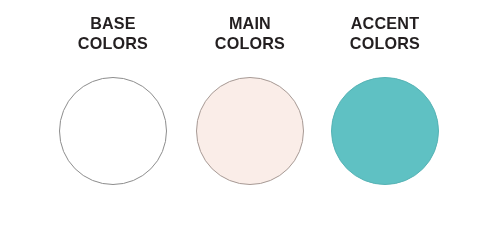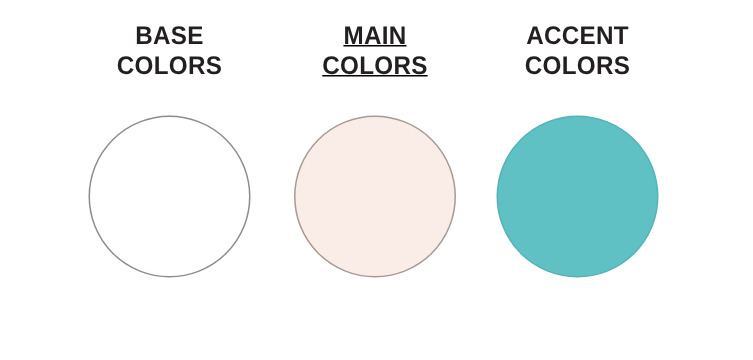--- a/index.html
+++ b/index.html
@@ -22,21 +22,21 @@
   }
   .swatch-group {
     position: absolute;
     top: 14px;
     width: 150px;
     display: flex;
     flex-direction: column;
     align-items: center;
   }
   .swatch-group.col-base   { left: 38px; }
-  .swatch-group.col-main   { left: 175px; text-decoration: underline; }
+  .swatch-group.col-main   { left: 175px; }
   .swatch-group.col-accent { left: 310px; }
 
   .swatch-title {
     text-align: center;
     color: #231f20;
     font-family: "Liberation Sans", sans-serif;
     font-weight: bold;
     font-size: 17px;
     line-height: 20px;
     letter-spacing: 0.2px;

